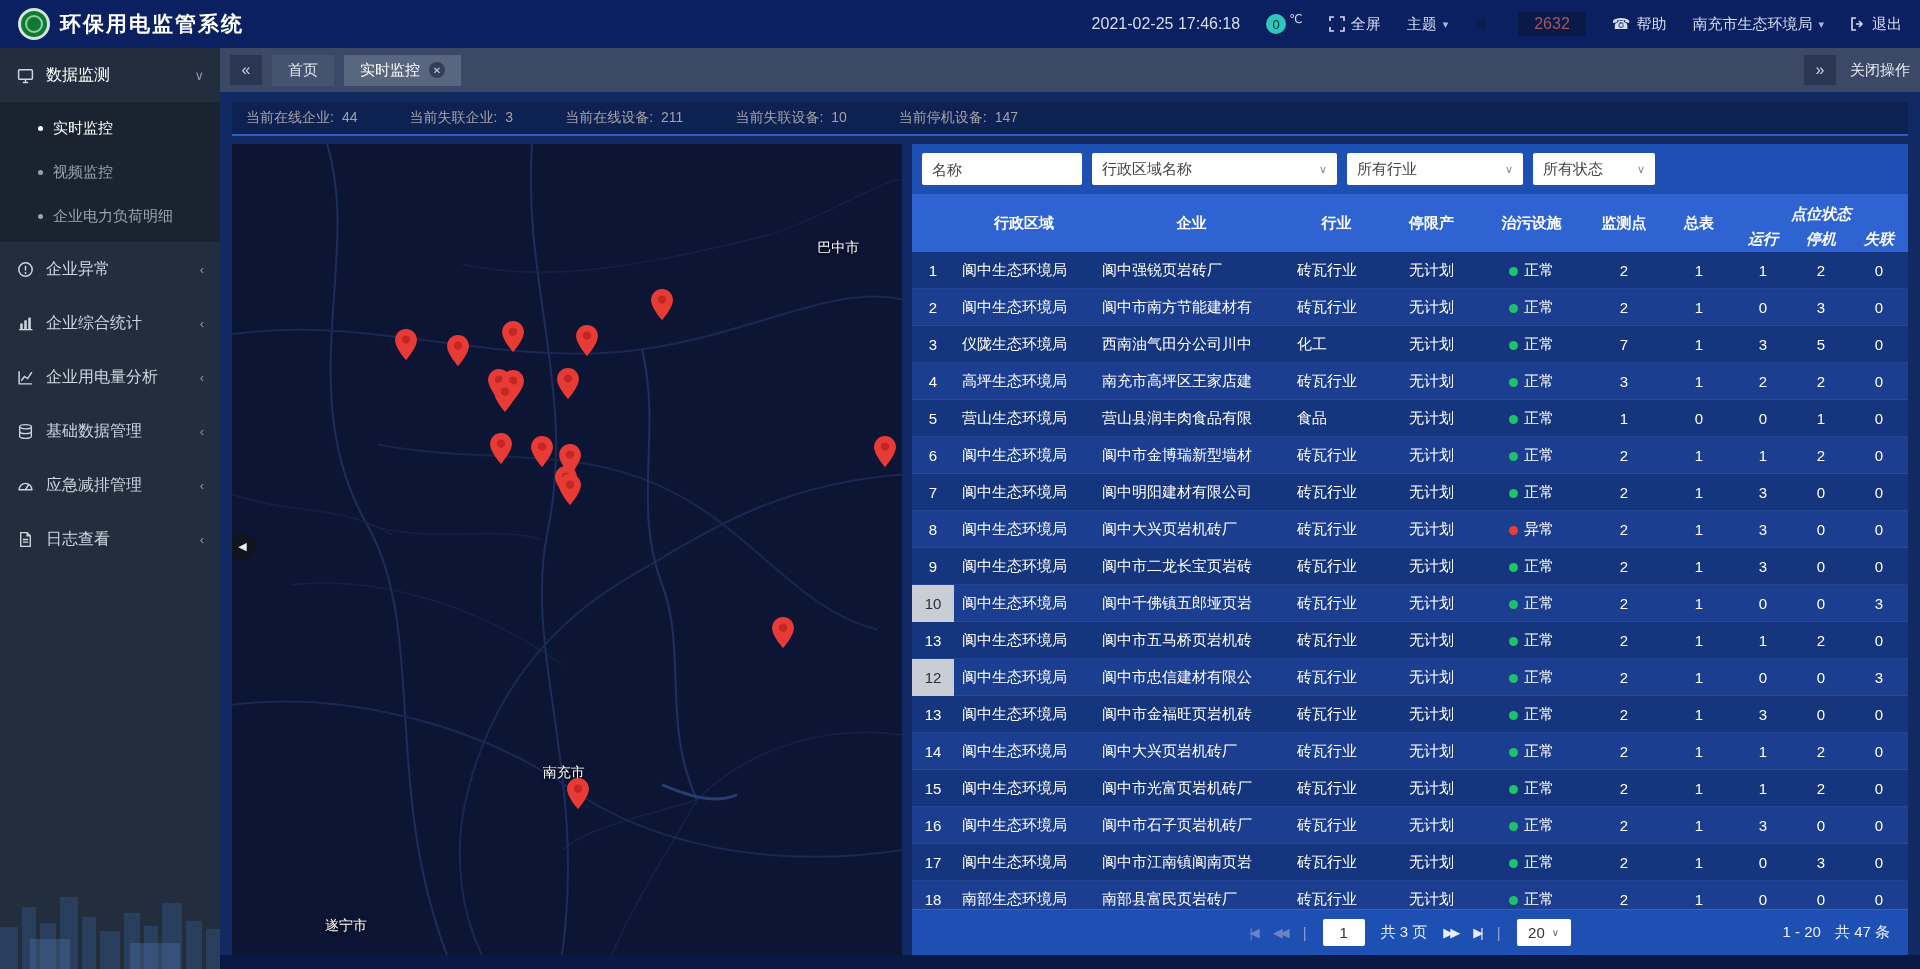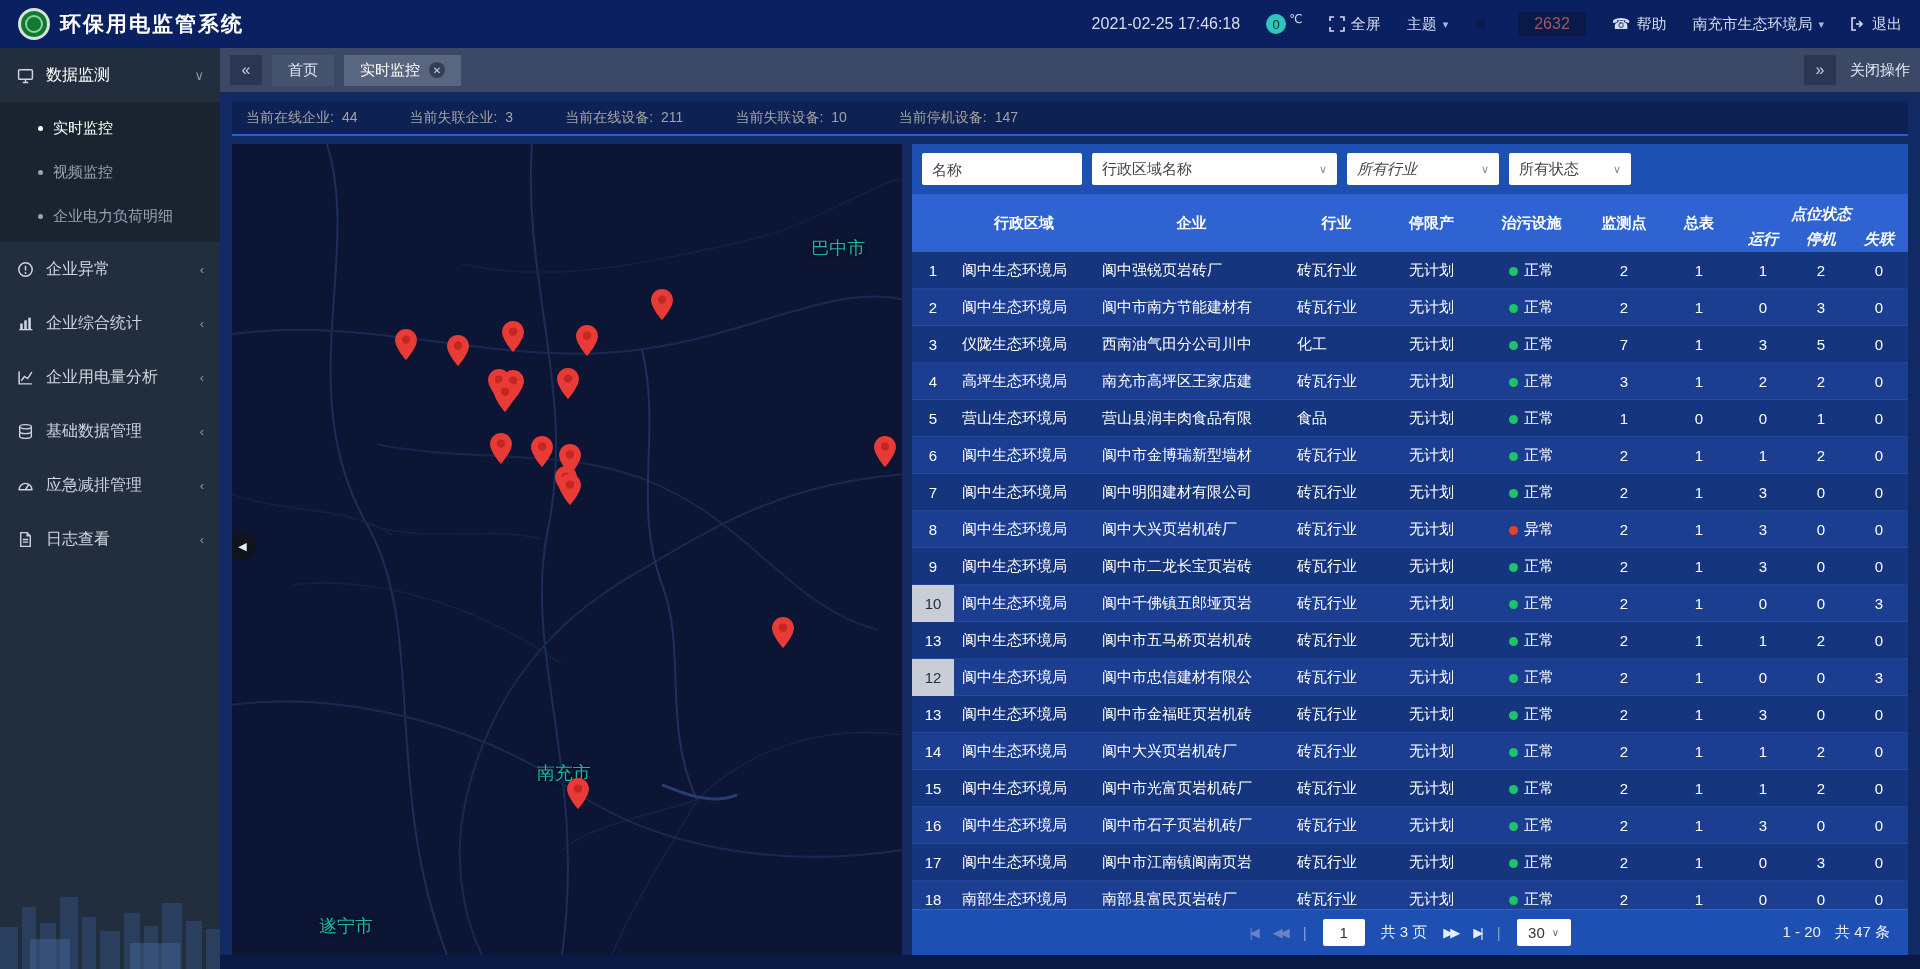--- a/index.html
+++ b/index.html
@@ -67,37 +67,37 @@
     font-size:14px; background:#0e2153; border-bottom:2px solid #2b5ec9; padding:0 14px;
     flex-shrink:0; }
   .stat { display:flex; gap:8px; }
 
   .panels { flex:1; display:flex; gap:10px; margin-top:8px; min-height:0; }
 
   
   .map-panel { width:670px; background:#0d1534; position:relative; overflow:hidden; flex-shrink:0; }
   .map-roads { position:absolute; inset:0; width:100%; height:100%; }
   .pin { position:absolute; transform:translate(-50%,-100%); width:22px; height:31px; cursor:pointer; }
-  .city-label { position:absolute; transform:translate(-50%,-50%); color:#14b8a6;
-    font-size:18px; text-shadow:0 1px 4px #000; white-space:nowrap; }
+  .city-label { position:absolute; transform:translate(-50%,-50%); color:#ffffff;
+    font-size:14px; text-shadow:0 1px 4px #000; white-space:nowrap; }
   .collapse-handle { position:absolute; left:-3px; top:48%; width:27px; height:27px;
     border-radius:50%; background:#10141d; color:#e8ecf4; border:none; display:flex;
     align-items:center; justify-content:center; font-size:11px; cursor:pointer; z-index:5; }
 
   
   .right-panel { flex:1; background:#1e4fb2; display:flex; flex-direction:column; min-width:0; }
   .filters { height:32px; margin:9px 10px; display:flex; gap:10px; flex-shrink:0; }
   .f-input { width:160px; height:32px; background:#ffffff; border:none; border-radius:2px;
     padding:0 10px; font-size:15px; color:#333; font-family:inherit; }
   .f-input::placeholder { color:#444; opacity:1; }
   .f-select { height:32px; background:#ffffff; color:#444; font-size:15px; display:flex;
     align-items:center; justify-content:space-between; padding:8px 10px; border-radius:2px;
     cursor:pointer; }
   .f-select .caret { color:#888; }
-  .w2 { width:245px; } .w3 { width:152px;font-style:italic; } .w4 { width:122px; }
+  .w2 { width:245px; } .w3 { width:176px; } .w4 { width:122px; }
 
   .table-wrap { flex:1; display:flex; flex-direction:column; min-height:0; }
   .thead, .trow { display:grid;
     grid-template-columns:42px 140px minmax(0,1fr) 95px 95px 105px 80px 70px 58px 58px 58px; }
   .thead { background:#2e63d1; color:#ffffff; font-weight:bold; font-size:15px;
     grid-template-rows:32px 26px; flex-shrink:0; }
   .th { grid-row:1/3; display:flex; align-items:center; justify-content:center; }
   .th-group { grid-row:1; grid-column:9/12; display:flex; align-items:flex-end;
     justify-content:center; font-style:italic; padding-bottom:2px; }
   .th-sub { grid-row:2; display:flex; align-items:center; justify-content:center; font-style:italic; }
@@ -734,21 +734,21 @@
             <div class="pager">
               <span class="pg-btn disabled">|◀</span>
               <span class="pg-btn disabled">◀◀</span>
               <span class="pg-sep">|</span>
               <input class="pg-input" readonly="" value="1" style="">
               <span>共 3 页</span>
               <span class="pg-btn">▶▶</span>
               <span class="pg-btn">▶|</span>
               <span class="pg-sep">|</span>
               <span class="pg-size">
-                <span>30</span>
+                <span>20</span>
                 <span class="caret">∨</span>
               </span>
               <span class="pager-right">
                 <span>1 - 20</span>
                 <span>共 47 条</span>
               </span>
             </div>
 
           </div>
         </div>

